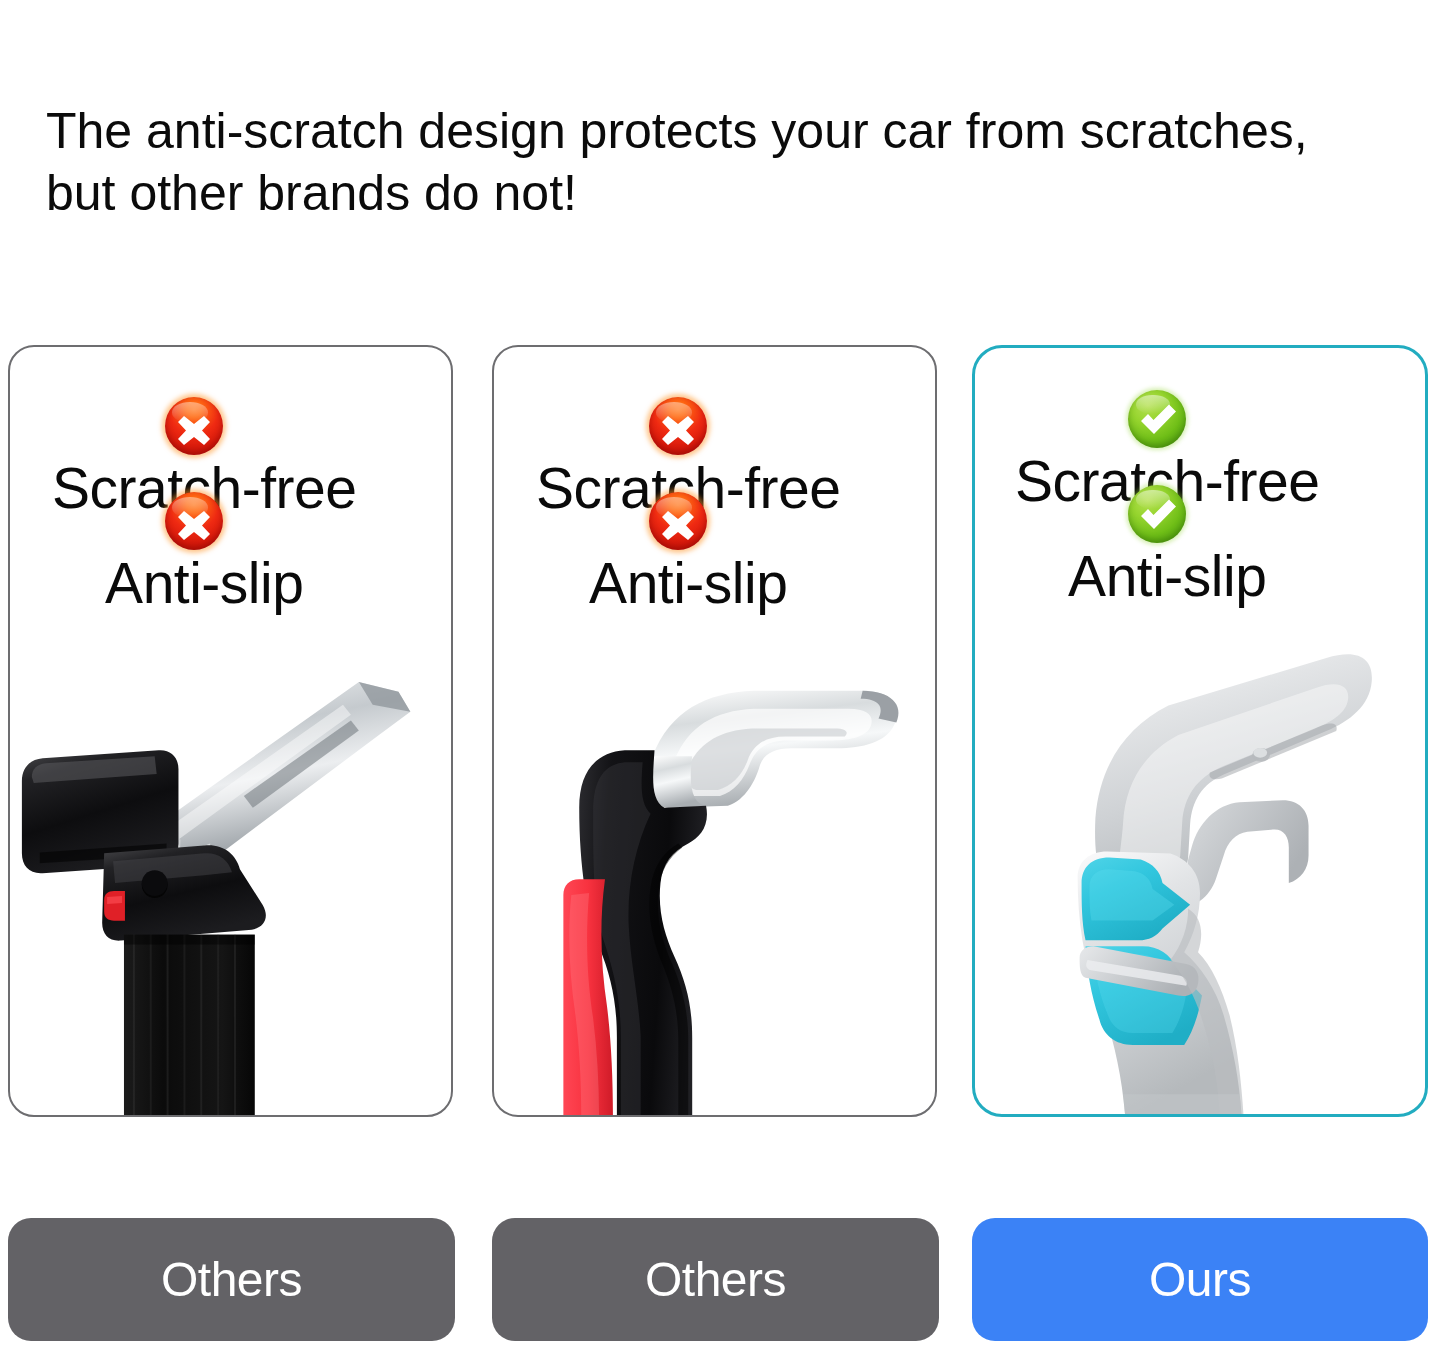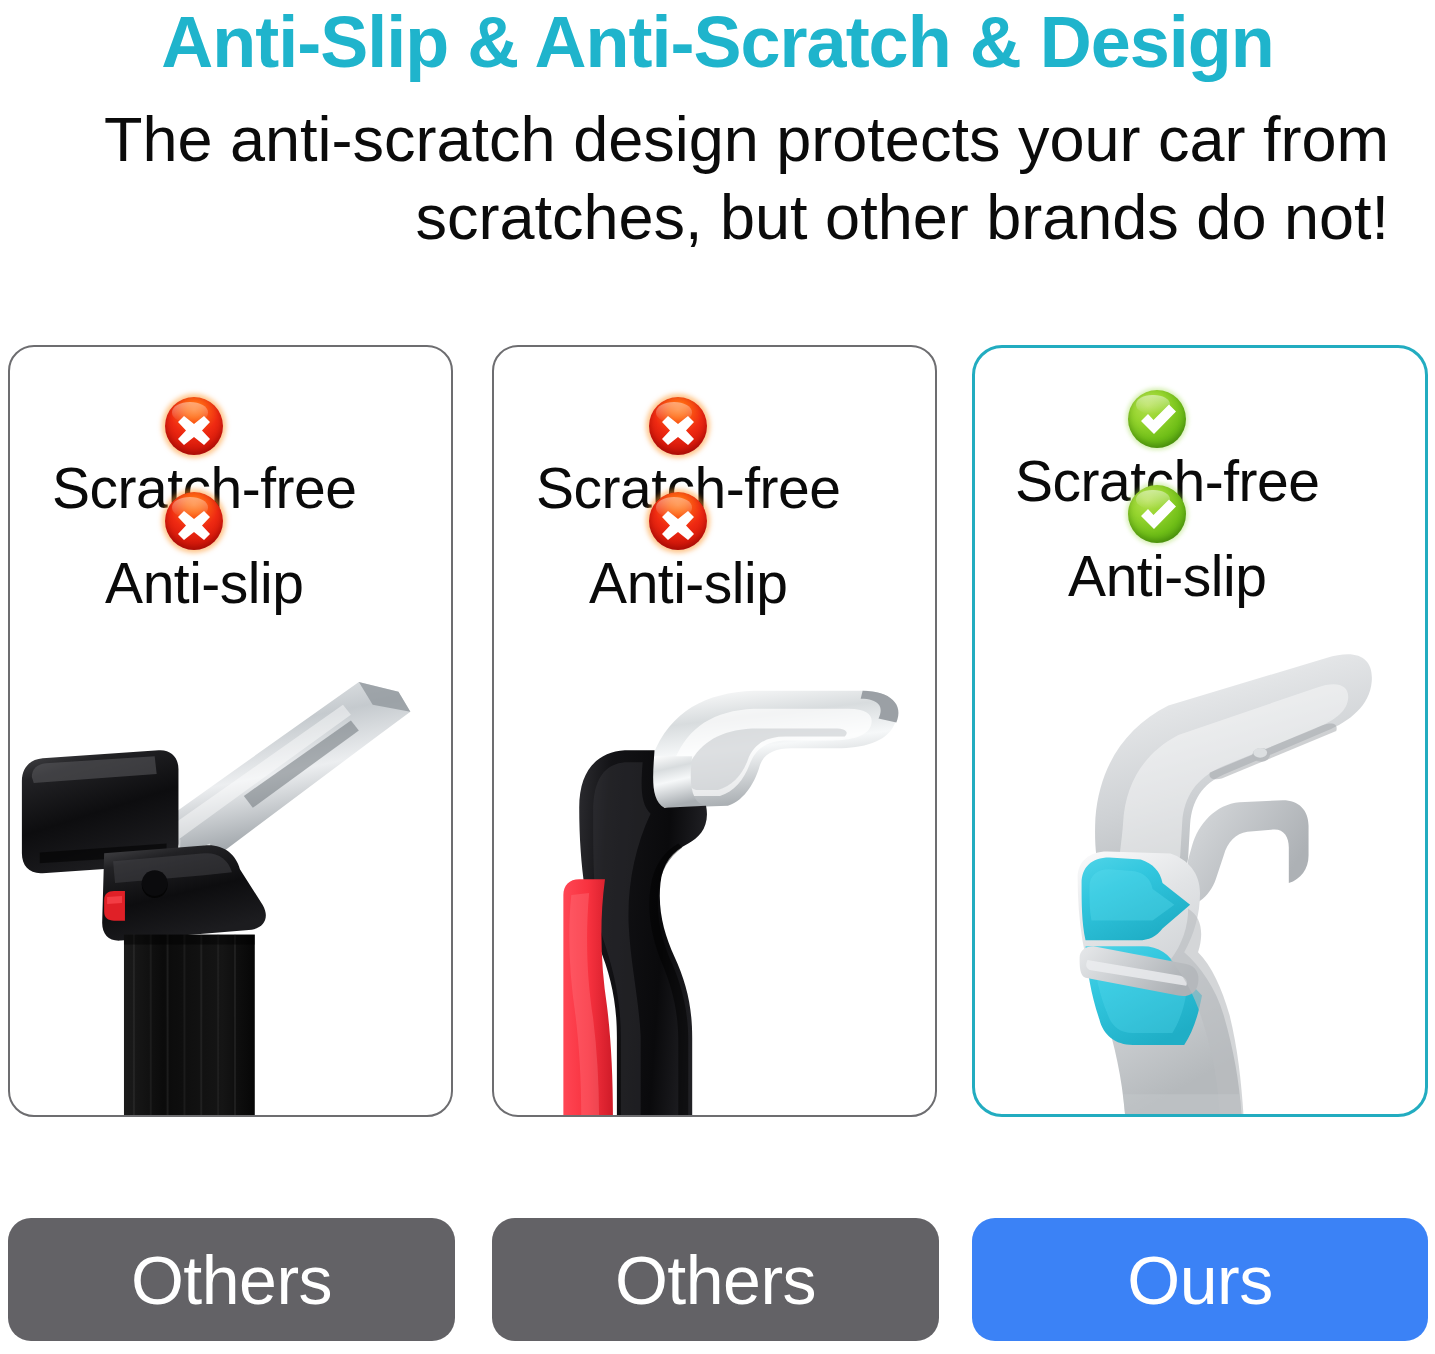--- a/index.html
+++ b/index.html
@@ -18,22 +18,22 @@
     position:absolute; left:0; top:2px; width:1435px;
     text-align:center;
     font-size:72px; font-weight:bold;
     letter-spacing:-1px;
     color:#1FB4CC;
     white-space:nowrap;
     line-height:1.12;
   }
   .subhead {
     position:absolute; left:46px; top:100px; width:1343px;
-    text-align:right;
-    font-size:63px; font-weight:400;
+    text-align:left;
+    font-size:50px; font-weight:400;
     line-height:1.24;
     color:#0b0b0b;
   }
 
   
   .cards { position:absolute; left:0; top:345px; width:1435px; height:772px; }
 
   .card {
     position:absolute; top:0; height:772px;
     background:#ffffff;
@@ -90,33 +90,32 @@
   
   .art { position:absolute; left:0; bottom:0; width:100%; height:470px; }
   .art svg { display:block; width:100%; height:100%; }
 
   
   .pills { position:absolute; left:0; top:1218px; width:1435px; height:124px; }
   .pill {
     position:absolute; top:0; height:123px;
     border-radius:23px;
     display:flex; align-items:center; justify-content:center;
-    color:#ffffff; font-size:68px; font-weight:400;
+    color:#ffffff; font-size:48px; font-weight:400;
     letter-spacing:-0.5px;
   }
   .pill.p1 { left:8px;   width:447px; background:#636266; }
   .pill.p2 { left:492px; width:447px; background:#636266; }
   .pill.p3 { left:972px; width:456px; background:#3b82f6; }
 </style>
 </head>
 <body>
 
 <div class="page">
 
-  <div class="headline">Anti-Slip &amp; Anti-Scratch &amp; Design</div>
   <div class="subhead">The anti-scratch design protects your car from scratches, but other brands do not!</div>
 
   <div class="cards">
 
     <div class="card c1">
       <div class="features">
         <div class="frow">
           <span class="badge bad">
             <svg viewBox="0 0 58 58" aria-hidden="true">
               <path d="M19 19 L29 27 L39 19 L45 25 L37 33.5 L45 42 L39 48 L29 40 L19 48 L13 42 L21 33.5 L13 25 Z" fill="#ffffff"></path>

